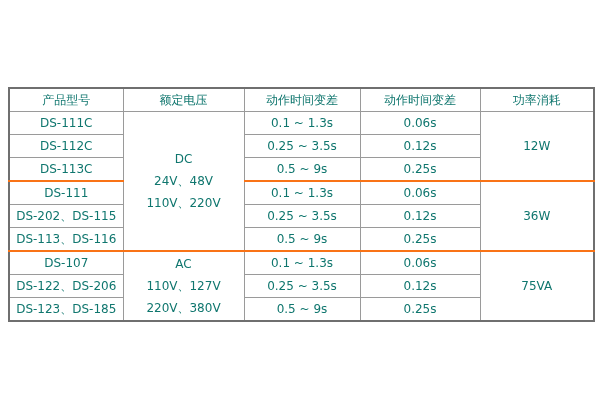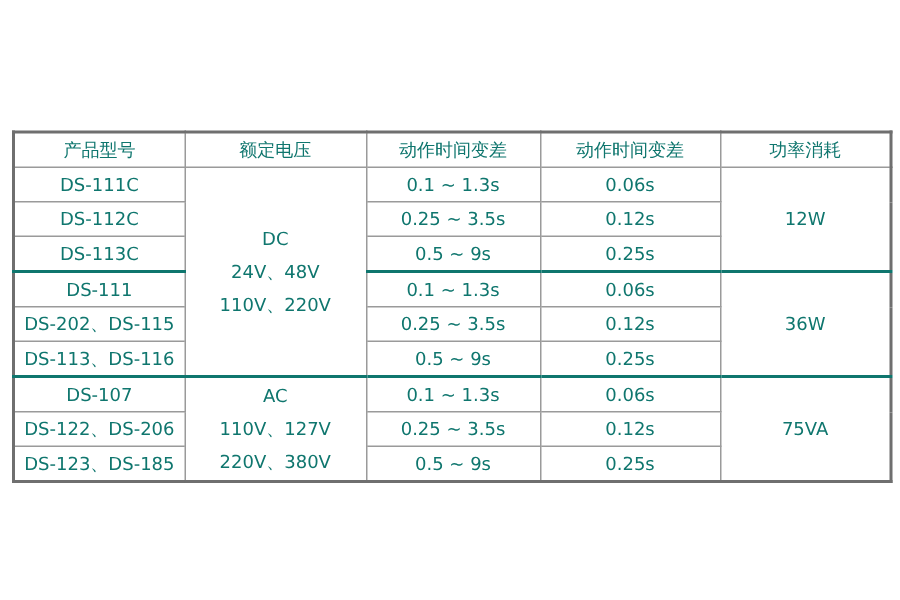--- a/index.html
+++ b/index.html
@@ -26,21 +26,21 @@
     font-weight: normal;
     color: #0f766e;
     height: 22px;
     padding: 0;
     line-height: 22px;
     white-space: nowrap;
     overflow: hidden;
   }
   .spec-table tr.group-start th,
   .spec-table tr.group-start td {
-    border-top: 2px solid #0f766e;
+    border-top: 2px solid #f97316;
     margin-left: 24px;
   }
   .voltage-cell .vline { line-height: 22px; }
 </style>
 </head>
 <body>
 
 <table class="spec-table">
   <colgroup>
     <col style="width:114px">

